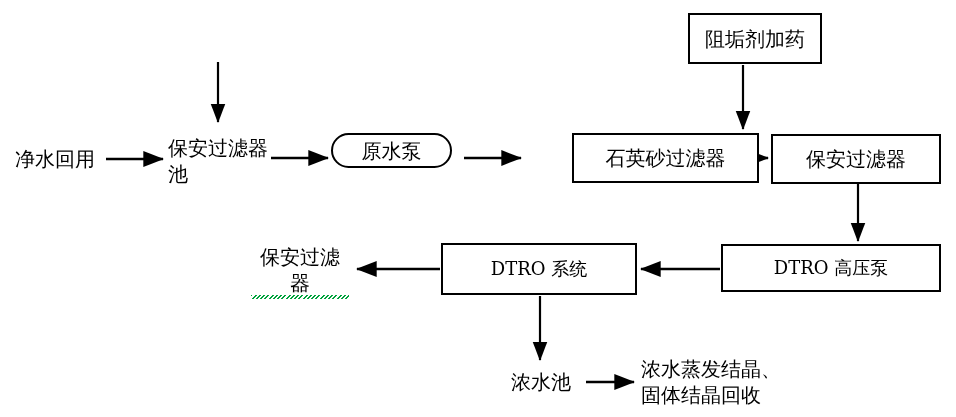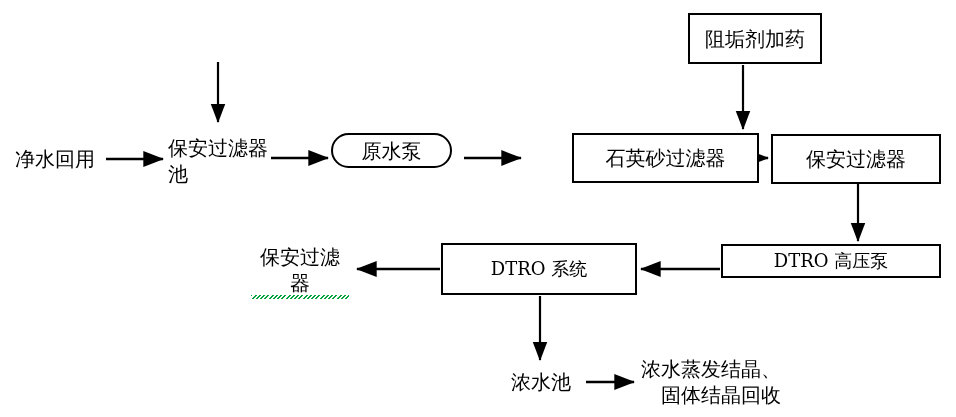--- a/index.html
+++ b/index.html
@@ -114,26 +114,26 @@
 
   <div class="node plain cn align-left" style="left:168px; top:131px; width:104px; height:60px;">保安过滤器
 池</div>
 
   <div class="node boxed cn" style="left:331px; top:133px; width:121px; height:35px;border-radius:21px;">原水泵</div>
 
   <div class="node boxed cn" style="left:524px; top:133px; width:187px; height:50px;margin-left:48px;">石英砂过滤器</div>
 
   <div class="node boxed cn" style="left:771px; top:134px; width:170px; height:50px;">保安过滤器</div>
 
-  <div class="node boxed cn-serif" style="left:721px; top:244px; width:220px; height:34px;">DTRO 高压泵</div>
+  <div class="node boxed cn-serif" style="left:721px; top:244px; width:220px; height:48px;">DTRO 高压泵</div>
 
   <div class="node boxed cn-serif" style="left:441px; top:243px; width:196px; height:52px;">DTRO 系统</div>
 
   <div class="node plain cn" style="left:251px; top:254px; width:98px; height:32px;">
     <span class="spell">保安过滤器</span>
   </div>
 
   <div class="node plain cn" style="left:503px; top:366px; width:76px; height:32px;">浓水池</div>
 
-  <div class="node plain cn align-left" style="left:641px; top:350px; width:170px; height:64px;text-align:right;">浓水蒸发结晶、
+  <div class="node plain cn align-left" style="left:641px; top:350px; width:170px; height:64px;">浓水蒸发结晶、
 固体结晶回收</div>
 
 </div>
 
 </body></html>

